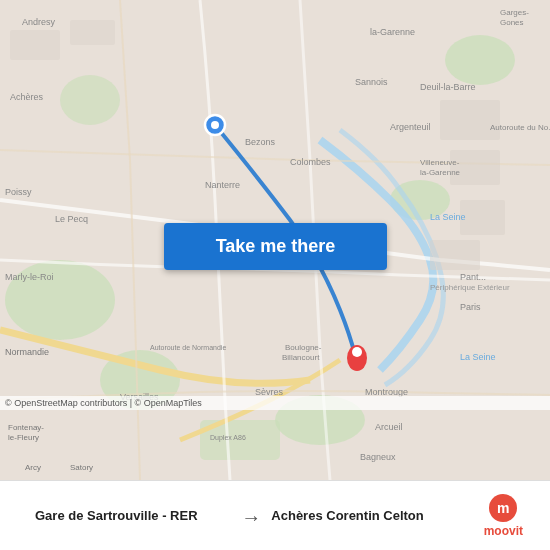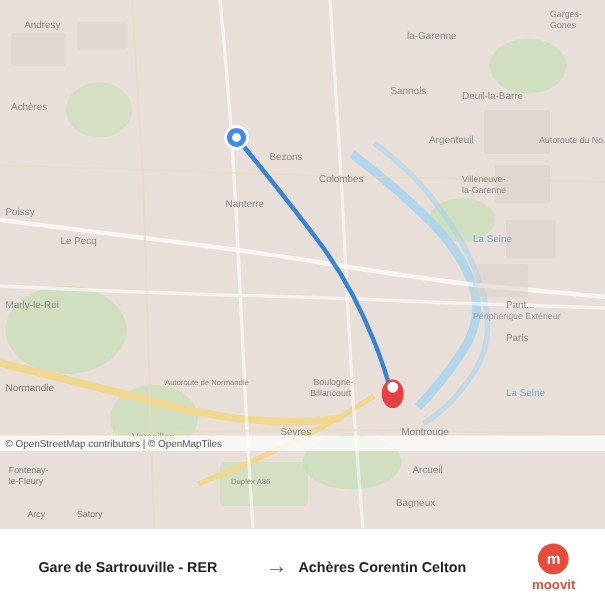--- a/index.html
+++ b/index.html
@@ -206,20 +206,21 @@
 
     <path d="M215 125 Q260 180 290 220 Q320 260 340 310 Q350 335 355 355" stroke="#1a73d0" stroke-width="4" fill="none" opacity="0.85" stroke-dasharray="none"></path>
 
     <circle cx="215" cy="125" r="10" fill="#3d8ce8" stroke="white" stroke-width="2.5"></circle>
     <circle cx="215" cy="125" r="4" fill="white"></circle>
 
     <ellipse cx="357" cy="358" rx="10" ry="13" fill="#e84040"></ellipse>
     <circle cx="357" cy="352" r="5" fill="white"></circle>
   </svg>
 
+  <button id="take-me-there-btn">Take me there</button>
 
   <div id="attribution">© OpenStreetMap contributors | © OpenMapTiles</div>
 </div>
 
 <div id="bottom-bar">
   <div class="route-from">
     <span class="route-name">Gare de Sartrouville - RER</span>
   </div>
   <div class="arrow-icon">→</div>
   <div class="route-to">

